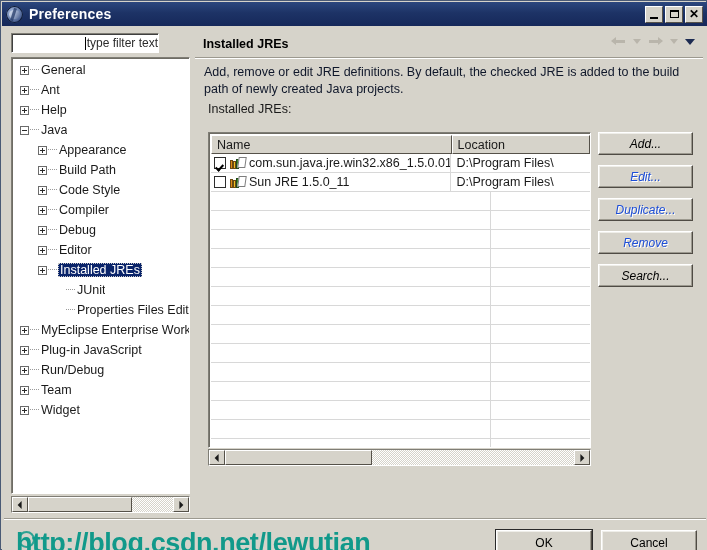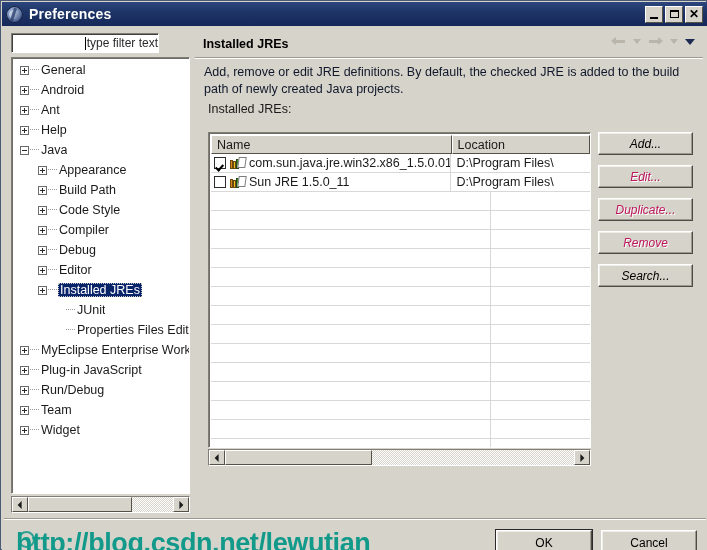--- a/index.html
+++ b/index.html
@@ -519,21 +519,21 @@
     font-size: 12px;
     font-family: "Liberation Sans", sans-serif;
     color: #000000;
     display: flex;
     align-items: center;
     justify-content: center;
     margin-bottom: 10px;
     cursor: default;
   }
   .btn.disabled {
-    color: #be185d;
+    color: #1d4ed8;
     text-shadow: 1px 1px 0 #ffffff;
   }
 
   
   .bottom-sep {
     position: absolute;
     left: 2px; top: 492px;
     width: 702px;
     height: 2px;
     border-top: 1px solid #9c998f;
@@ -618,26 +618,20 @@
         <div class="filter-text">type filter text</div>
       </div>
 
       <div class="tree-panel">
         <div class="tree-inner" id="tree-inner">
             <div class="tree-row">
               <span class="ind" style="width: 6px;"></span>
               <span class="toggle plus"></span>
               <span class="dots"></span>
               <span class="tree-label">General</span>
-            </div>
-            <div class="tree-row">
-              <span class="ind" style="width: 6px;"></span>
-              <span class="toggle plus"></span>
-              <span class="dots"></span>
-              <span class="tree-label">Android</span>
             </div>
             <div class="tree-row">
               <span class="ind" style="width: 6px;"></span>
               <span class="toggle plus"></span>
               <span class="dots"></span>
               <span class="tree-label">Ant</span>
             </div>
             <div class="tree-row">
               <span class="ind" style="width: 6px;"></span>
               <span class="toggle plus"></span>

